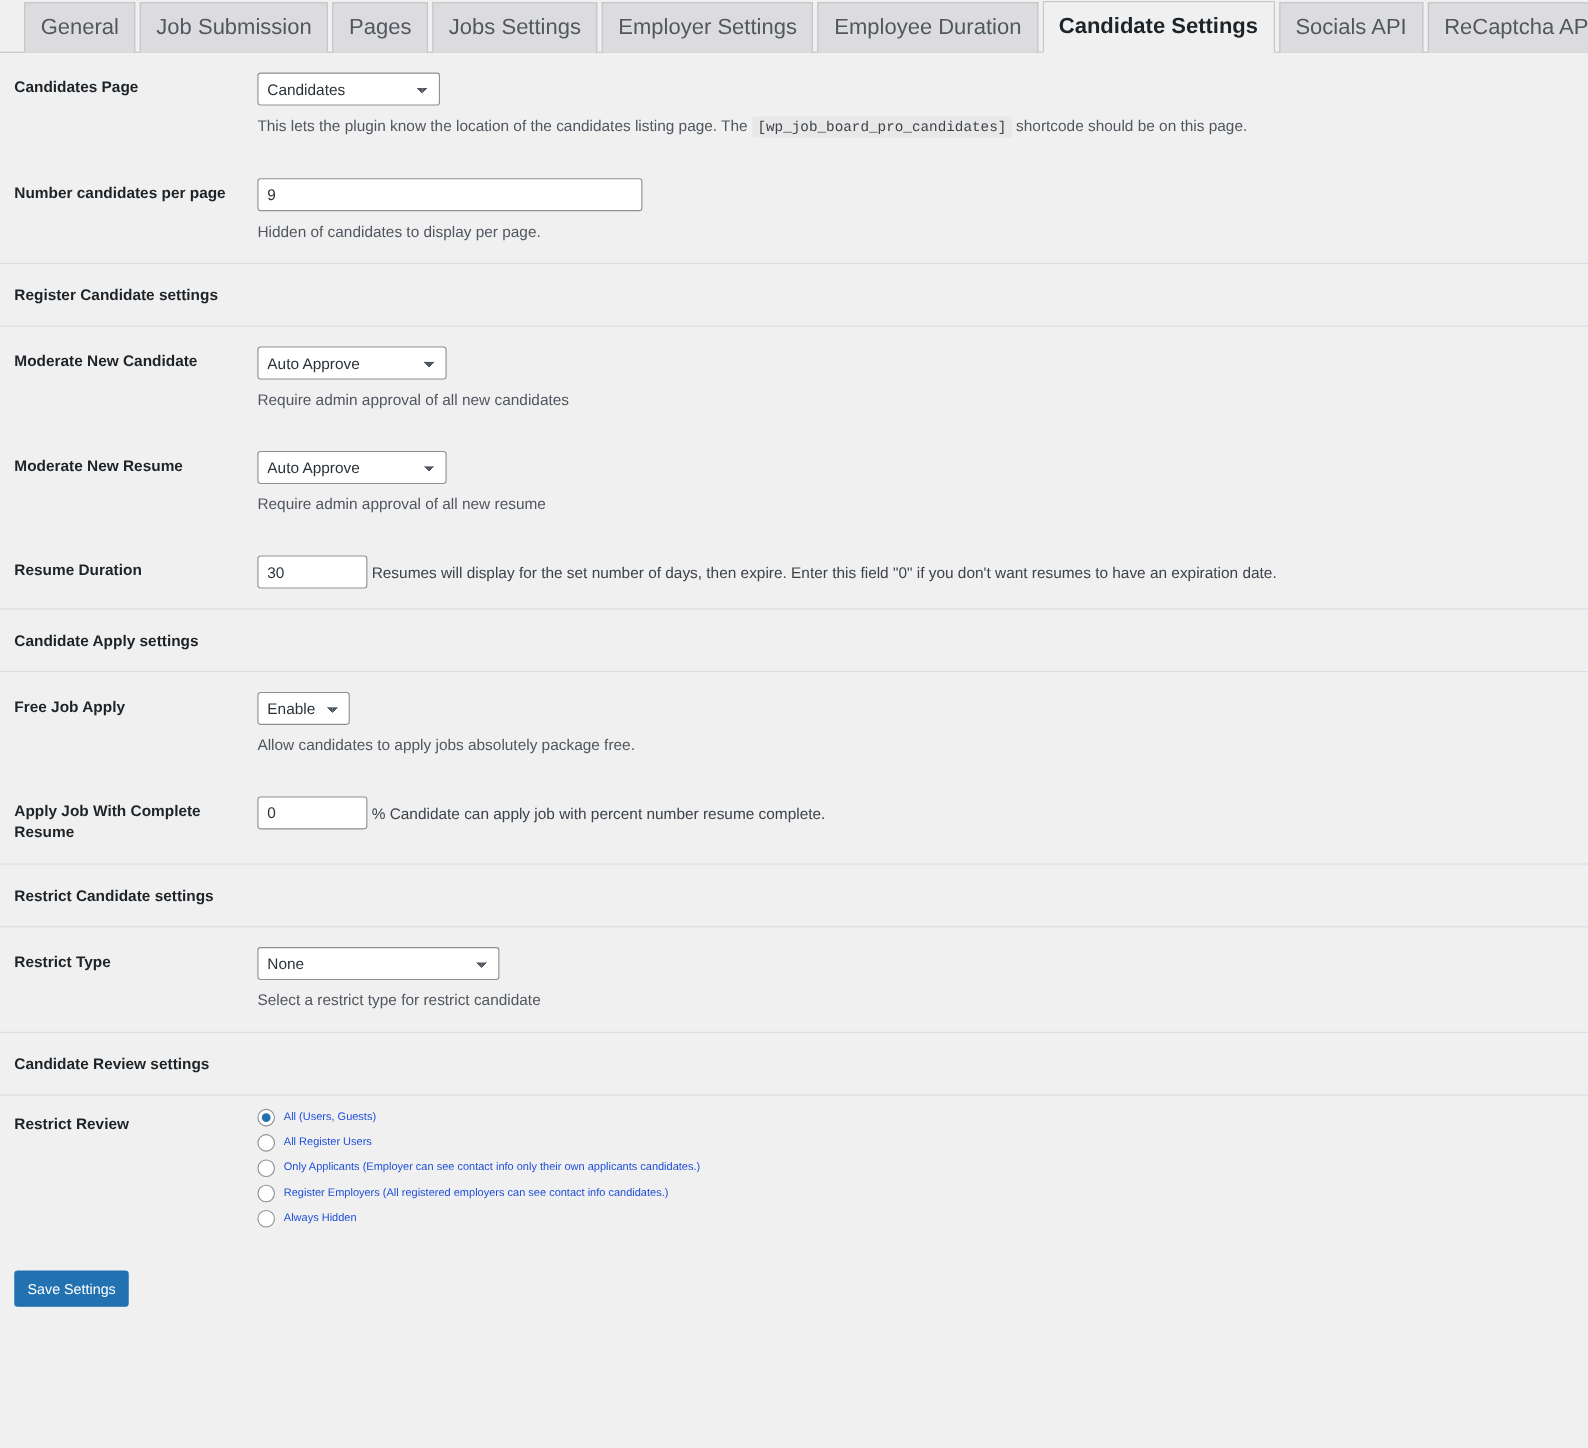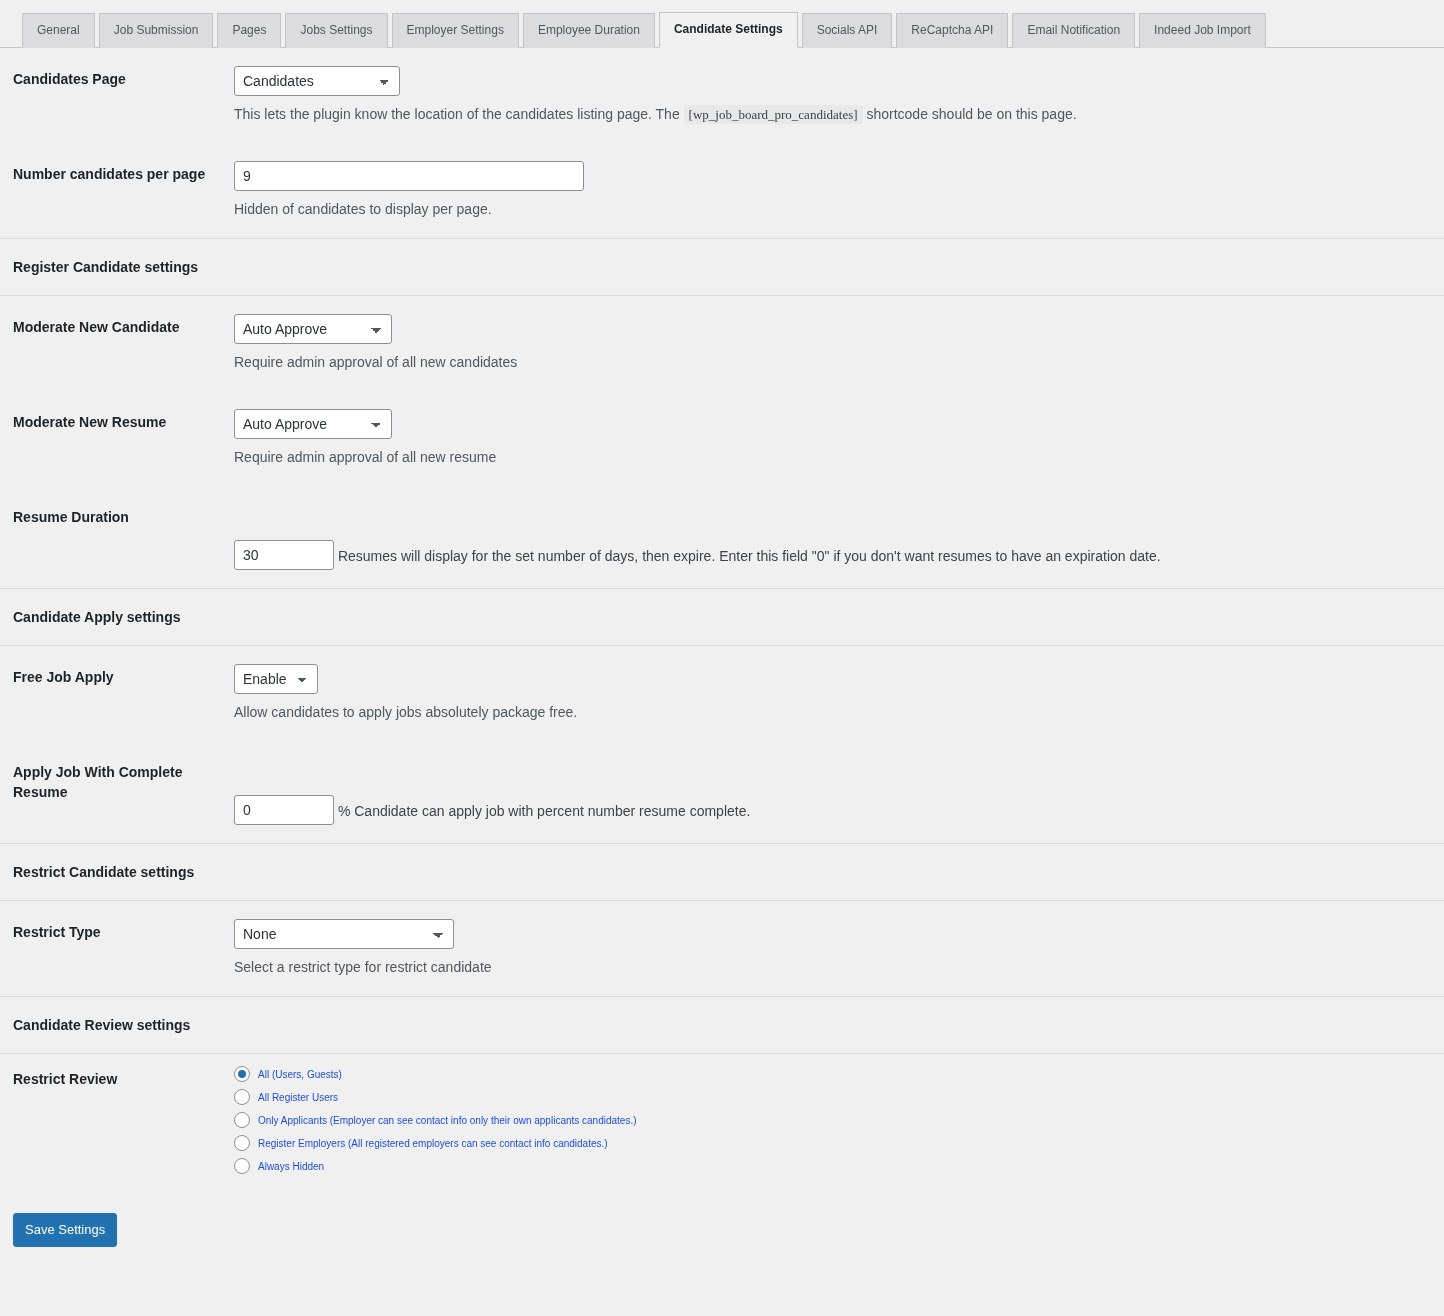--- a/index.html
+++ b/index.html
@@ -19,21 +19,21 @@
     height: 48px;
     border-bottom: 1px solid #c3c4c7;
     background: #f0f0f1;
   }
   .tab {
     background: #dcdcde;
     border: 1px solid #c3c4c7;
     border-bottom: none;
     margin-right: 4px;
     padding: 8px 14px 9px 14px;
-    font-size: 12px;
+    font-size: 20px;
     line-height: 1.4;
     color: #50575e;
     cursor: pointer;
     position: relative;
     top: 1px;
     white-space: nowrap;
   }
   .tab.active {
     background: #f0f0f1;
     color: #1d2327;
@@ -64,21 +64,21 @@
   }
   .inline-desc {
     font-size: 14px;
     color: #3c434a;
     margin-left: 0;
     line-height: 1.5;
     vertical-align: middle;
   }
   code.shortcode {
     background: #e8e8e8;
-    font-family: Liberation Serif, serif;
+    font-family: Liberation Mono, monospace;
     font-size: 13px;
     padding: 2px 5px;
     border-radius: 2px;
     color: #3c434a;
   }
   select {
     font-family: "Liberation Sans", sans-serif;
     font-size: 14px;
     color: #2c3338;
     background: #fff;
@@ -93,36 +93,36 @@
       linear-gradient(45deg, transparent 50%, #50575e 50%),
       linear-gradient(135deg, #50575e 50%, transparent 50%);
     background-position:
       calc(100% - 15px) 13px,
       calc(100% - 10px) 13px;
     background-size: 5px 5px, 5px 5px;
     background-repeat: no-repeat;
     box-shadow: 0 0 0 transparent;
   }
   select.w-candidates { width: 166px; }
-  select.w-moderate { width: 158px; }
+  select.w-moderate { width: 172px; }
   select.w-free { width: 84px; }
   select.w-restrict { width: 220px; }
   input[type=text], input[type=number] {
     font-family: "Liberation Sans", sans-serif;
     font-size: 14px;
     color: #2c3338;
     background: #fff;
     border: 1px solid #8c8f94;
     border-radius: 3px;
     padding: 4px 8px;
     height: 30px;
     line-height: 1.4;
   }
   input.w-long { width: 350px; }
-  input.w-short { width: 100px; margin-top: 36px; }
+  input.w-short { width: 100px; }
   .section-head {
     padding: 20px 0 20px 13px;
     font-weight: 700;
     font-size: 14px;
     color: #1d2327;
     border-top: 1px solid #dcdcde;
   }
   .sep { border-top: 1px solid #dcdcde; }
   .radio-list { display: block; }
   .radio-item {

